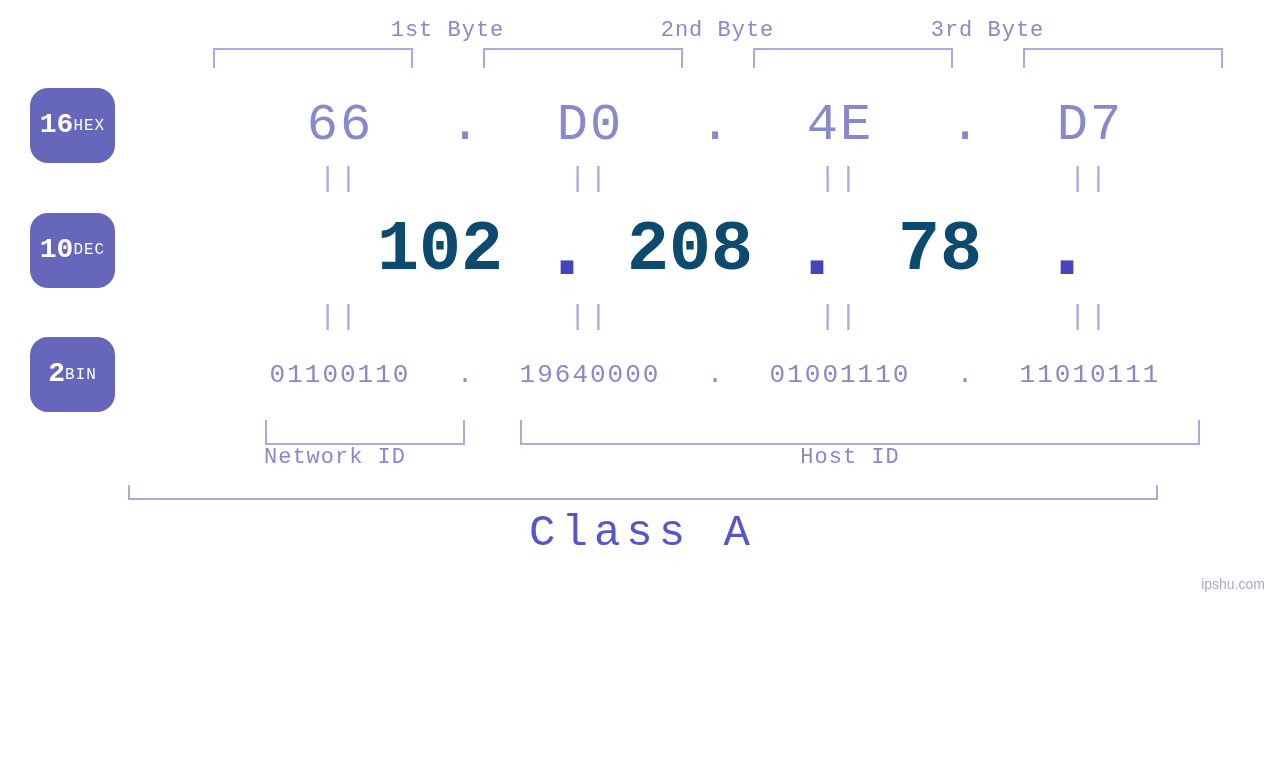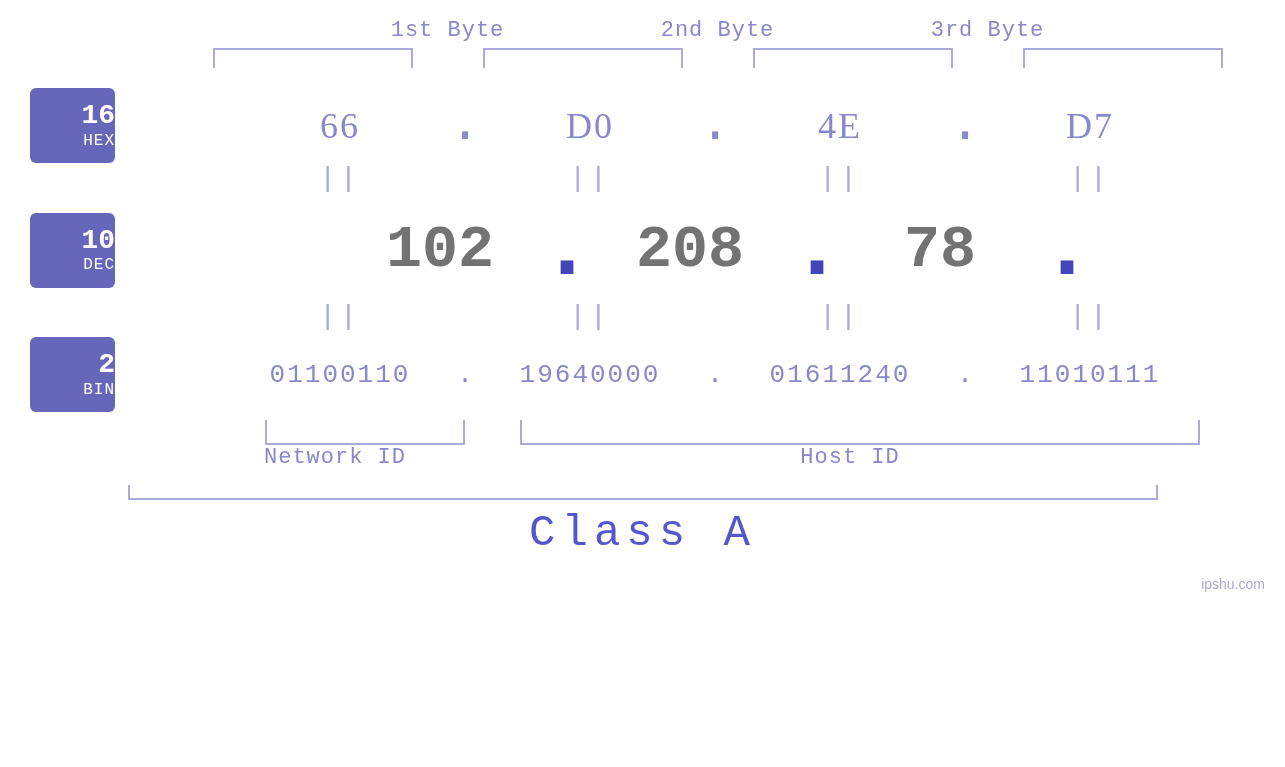--- a/index.html
+++ b/index.html
@@ -70,24 +70,23 @@
       border-left: 2px solid #aaaadd;
       border-right: 2px solid #aaaadd;
       margin: 0 35px;
     }
 
     
     .badge {
       width: 85px;
       height: 75px;
       background-color: #6666bb;
-      border-radius: 6px;
-      display: flex;
-      flex-direction: column;
-      align-items: flex-end;
+      border-radius: 18px;
+      display: flex;
+      align-items: center;
       justify-content: center;
       margin-left: 30px;
       flex-shrink: 0;
     }
 
     .badge-number {
       color: white;
       font-size: 28px;
       font-weight: bold;
       line-height: 1.1;
@@ -95,25 +94,24 @@
 
     .badge-label {
       color: white;
       font-size: 16px;
       font-weight: normal;
       letter-spacing: 1px;
     }
 
     .hex-value {
       color: #8888cc;
-      font-size: 36px;
+      font-size: 52px;
       text-align: center;
       width: 200px;
       letter-spacing: 2px;
-      font-family: Liberation Serif, serif;
     }
 
     .dot {
       color: #8888cc;
       font-size: 52px;
       width: 50px;
       text-align: center;
     }
 
     .equals-sign {
@@ -122,22 +120,22 @@
       text-align: center;
       width: 200px;
       letter-spacing: 4px;
     }
 
     .equals-dot {
       width: 50px;
     }
 
     .dec-value {
-      color: #737373;
-      font-size: 60px;
+      color: #0c4a6e;
+      font-size: 70px;
       font-weight: bold;
       text-align: center;
       width: 200px;
       letter-spacing: 0px;
     }
 
     .dec-dot {
       color: #4444bb;
       font-size: 90px;
       font-weight: bold;
@@ -385,21 +383,21 @@
       <div class="badge">
         <span class="badge-number">2</span>
         <span class="badge-label">BIN</span>
       </div>
     </div>
     <div class="values-side">
       <div class="bin-value">01100110</div>
       <div class="bin-dot">.</div>
       <div class="bin-value">19640000</div>
       <div class="bin-dot">.</div>
-      <div class="bin-value">01611240</div>
+      <div class="bin-value">01001110</div>
       <div class="bin-dot">.</div>
       <div class="bin-value">11010111</div>
     </div>
   </div>
 
   <div class="bottom-brackets-area">
     <div class="bottom-brackets-row">
       <div style="width:145px;"></div>
       <div class="bottom-bracket-net"></div>
       <div style="width:20px;"></div>

